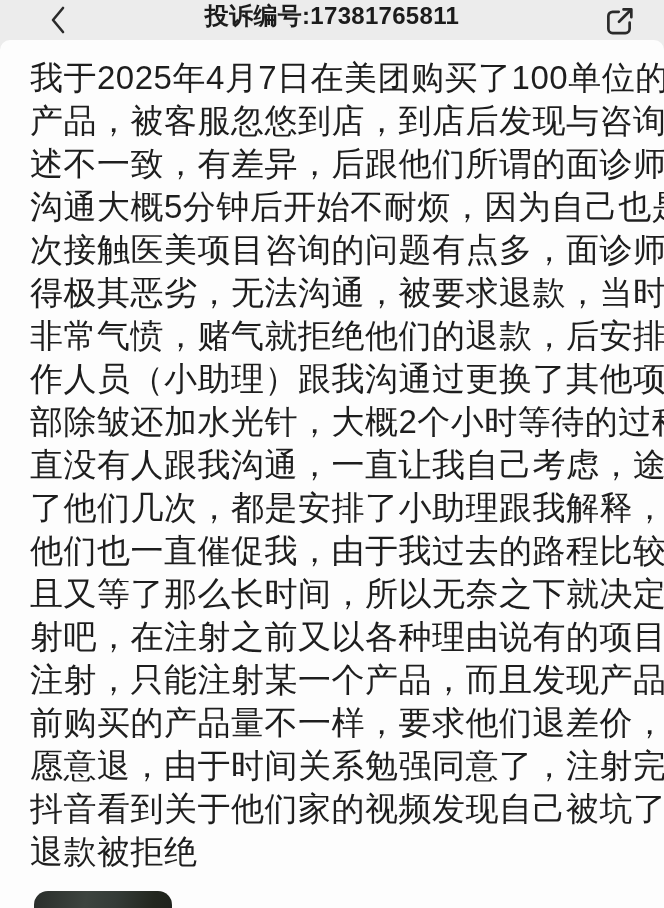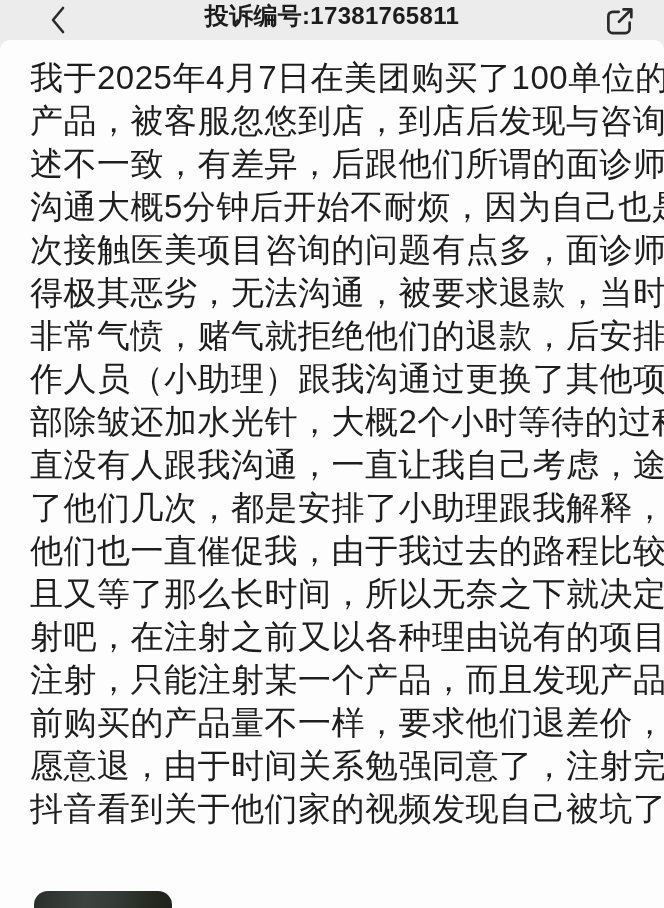--- a/index.html
+++ b/index.html
@@ -128,15 +128,16 @@
     <div class="line">部除皱还加水光针，大概2个小时等待的过程中一</div>
     <div class="line">直没有人跟我沟通，一直让我自己考虑，途中有找</div>
     <div class="line">了他们几次，都是安排了小助理跟我解释，过程中</div>
     <div class="line">他们也一直催促我，由于我过去的路程比较远，而</div>
     <div class="line">且又等了那么长时间，所以无奈之下就决定还是注</div>
     <div class="line">射吧，在注射之前又以各种理由说有的项目没办法</div>
     <div class="line">注射，只能注射某一个产品，而且发现产品与我之</div>
     <div class="line">前购买的产品量不一样，要求他们退差价，他们不</div>
     <div class="line">愿意退，由于时间关系勉强同意了，注射完第二天</div>
     <div class="line">抖音看到关于他们家的视频发现自己被坑了，要求</div>
+    <div class="line">退款被拒绝</div>
   </div>
   <div class="attachment-thumb"></div>
 </div>
 
 </body></html>

